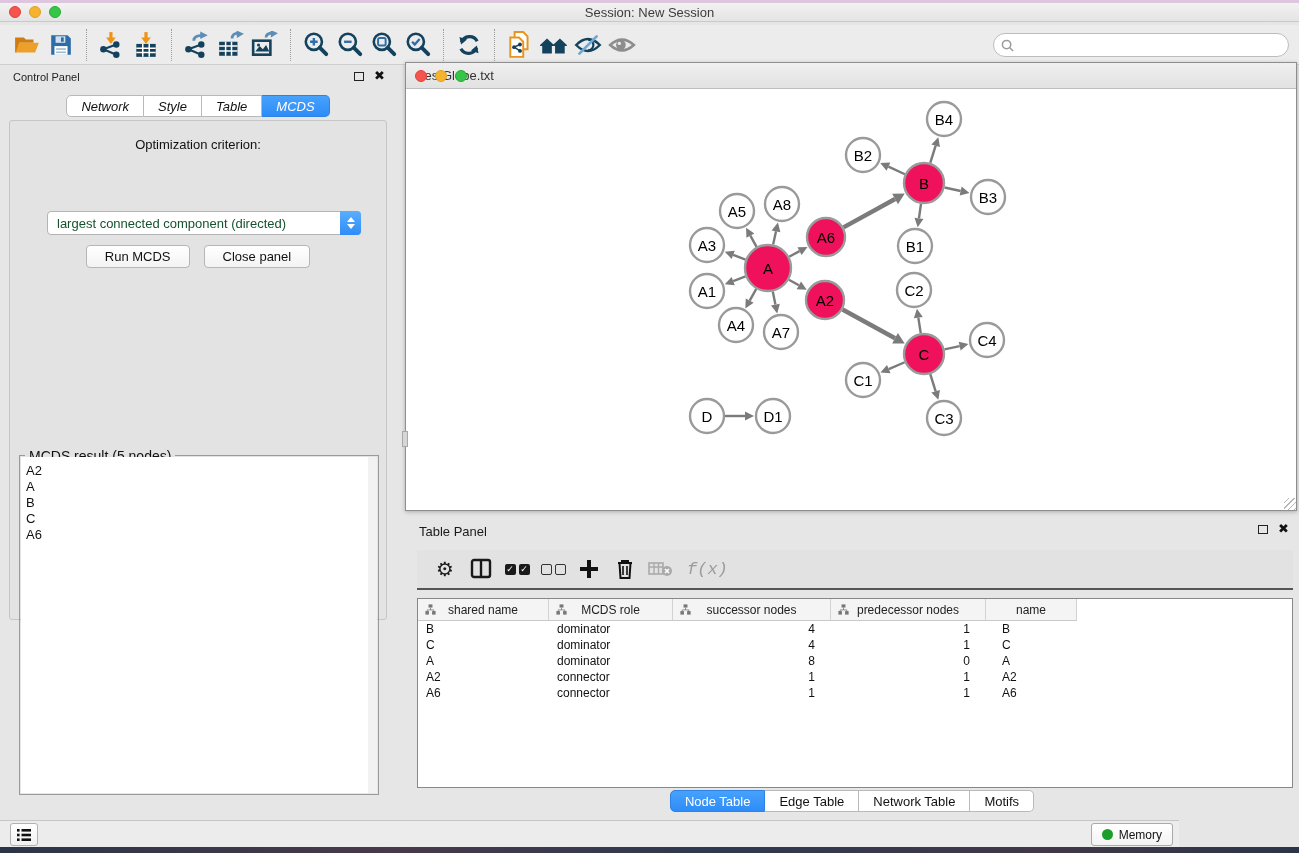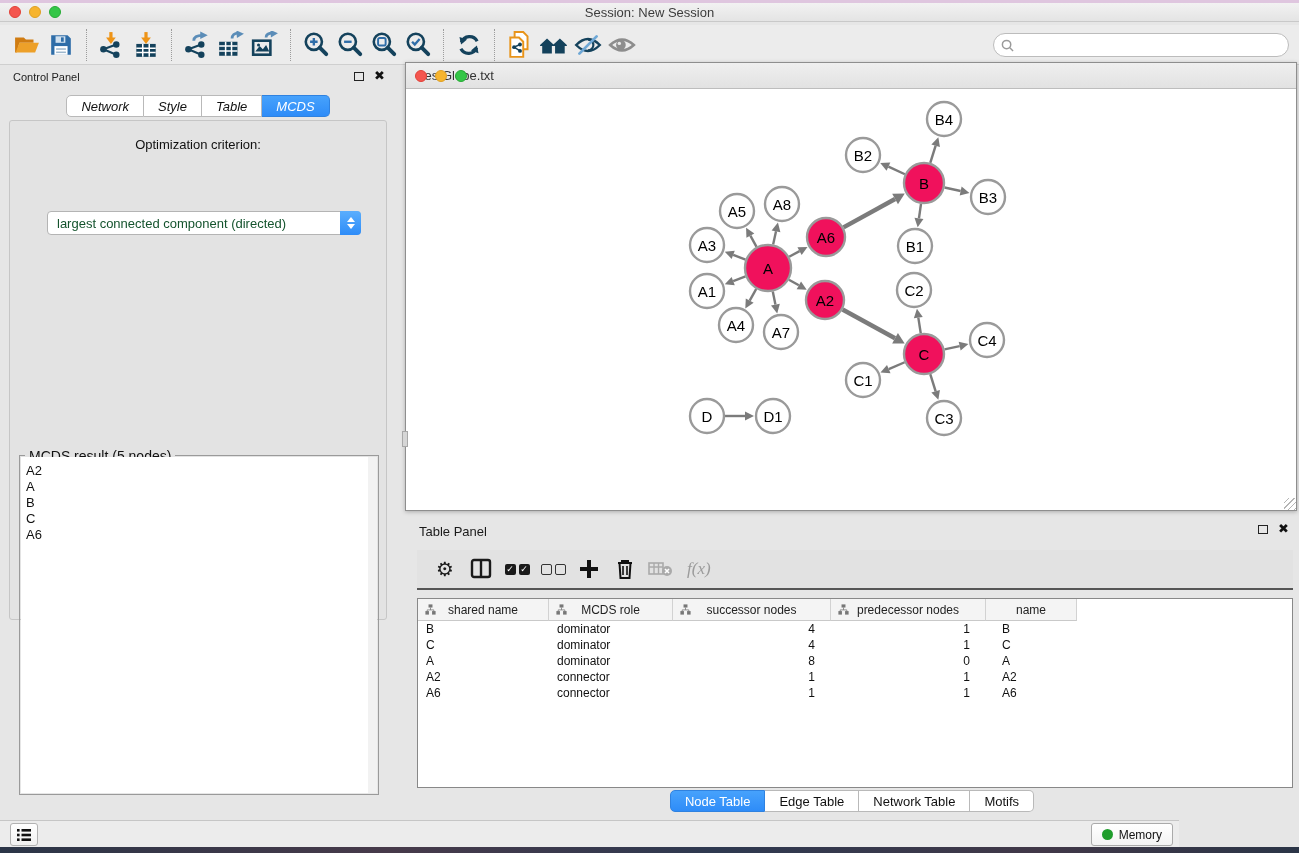--- a/index.html
+++ b/index.html
@@ -81,21 +81,21 @@
   .tp-head .panel-title { position:absolute; left:14px; top:10px; }
   .tp-head .panel-icons { right:10px; top:10px; }
   .tp-toolbar { position:absolute; left:12px; top:36px; width:876px; height:40px; background:#e2e2e2;
     border-bottom:2px solid #555; display:flex; align-items:center; padding-left:12px; gap:4px; }
   .tp-btn { width:32px; height:30px; display:flex; align-items:center; justify-content:center; background:none; border:none; }
   .gear-glyph { font-family:"DejaVu Sans",sans-serif; font-size:20px; color:#1a1a1a; line-height:1; }
   .check-pair { display:flex; gap:3px; }
   .cbox { width:11px; height:11px; border-radius:2px; }
   .cbox.checked { background:#1a1a1a; color:#fff; font-size:9px; line-height:11px; text-align:center; font-family:"DejaVu Sans",sans-serif; }
   .cbox.empty { border:1.5px solid #333; background:transparent; }
-  .fx-label { font-family:Liberation Serif, serif; font-style:italic; font-size:17px; color:#9b9b9b; margin-left:6px;text-align:center; }
+  .fx-label { font-family:Liberation Mono, monospace; font-style:italic; font-size:17px; color:#9b9b9b; margin-left:6px;text-align:center; }
 
   .data-table { position:absolute; left:12px; top:84px; width:876px; height:190px; background:#fff; border:1px solid #888; overflow:hidden; }
   .thead { display:grid; grid-template-columns:131px 124px 158px 155px 91px 1fr; height:22px; }
   .th { position:relative; background:#f4f4f4; border-right:1px solid #d2d2d2; border-bottom:1px solid #c9c9c9;
     display:flex; align-items:center; justify-content:center; font-size:12px; color:#222; }
   .th:last-child { background:#fff; border-right:none; border-bottom:none; }
   .th .col-icon { position:absolute; left:7px; top:5px; }
   .tr { display:grid; grid-template-columns:131px 124px 158px 155px 91px 1fr; height:16px; }
   .td { font-size:12px; color:#111; line-height:16px; padding-left:8px; white-space:nowrap; }
   .td.num { text-align:right; padding-right:16px; padding-left:0; }
@@ -289,20 +289,24 @@
         <div class="seg-tab active">MCDS</div>
       </div>
     <div class="cp-inner">
       <div class="opt-label">Optimization criterion:</div>
       <div class="select-box">
         <span class="sel-value">largest connected component (directed)</span>
         <span class="select-stepper">
             <span class="stepper-up"></span>
             <span class="stepper-down"></span>
           </span>
+      </div>
+      <div class="cp-buttons">
+        <button class="mac-btn">Run MCDS</button>
+        <button class="mac-btn">Close panel</button>
       </div>
       <div class="result-fieldset">
         <span class="result-legend">MCDS result (5 nodes)</span>
         <div class="result-list" id="result-list">
             <div class="result-item">A2</div>
             <div class="result-item">A</div>
             <div class="result-item">B</div>
             <div class="result-item">C</div>
             <div class="result-item">A6</div>
           </div>

